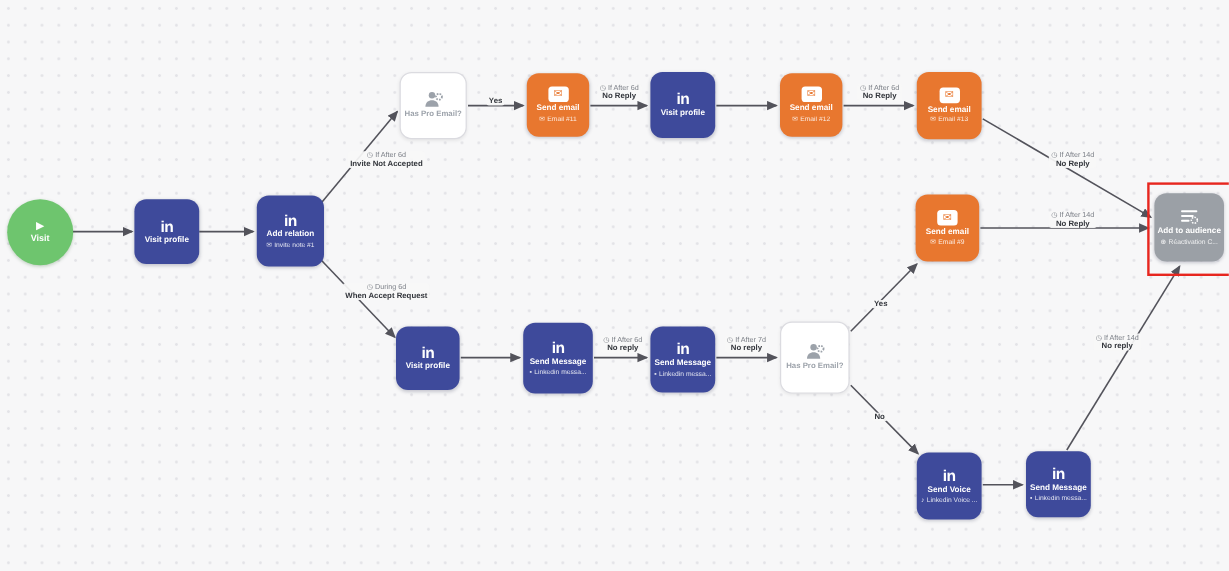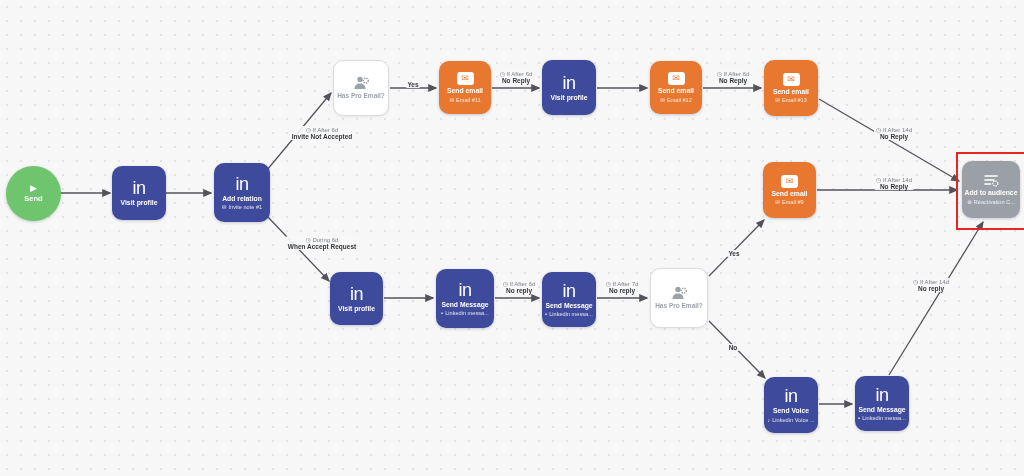--- a/index.html
+++ b/index.html
@@ -24,21 +24,21 @@
     max-width:92%;white-space:nowrap;overflow:hidden;line-height:1.1;
   }
   .kind-linkedin{background:#3E4A9B;}
   .kind-email{background:#E8772F;}
   .kind-condition{background:#ffffff;border:1px solid #dbdbe0;color:#9CA2AA;box-shadow:0 1px 3px rgba(0,0,0,.07);}
   .kind-condition .title{font-size:6.5px;}
   .kind-audience{background:#9BA0A6;}
   .kind-start{border-radius:50%;background:#6EC56E;box-shadow:0 1px 3px rgba(20,80,20,.25);}
   .kind-start .title{font-size:7.5px;}
   .play-glyph{font-size:9px;line-height:1;color:#fff;}
-  .in-logo{font-weight:400;font-size:18px;line-height:1;letter-spacing:-.5px;}
+  .in-logo{font-weight:700;font-size:13px;line-height:1;letter-spacing:-.5px;}
   .mail-badge{
     width:17px;height:13px;background:#fff;border-radius:3px;color:#E8772F;
     display:flex;align-items:center;justify-content:center;font-size:9px;line-height:1;
   }
   .edge-label{
     position:absolute;transform:translateX(-50%);text-align:center;
     background:rgba(247,247,248,.93);padding:0 2px;border-radius:2px;z-index:3;
   }
   .edge-label .muted{font-size:6px;color:#7b7f87;display:block;white-space:nowrap;}
   .edge-label .strong{font-size:6.5px;font-weight:bold;color:#33363c;display:block;white-space:nowrap;}
@@ -68,21 +68,21 @@
       <line x1="384" y1="298" x2="433" y2="298" stroke="#53535b" stroke-width="1.3" marker-end="url(#arrowhead)"></line>
       <line x1="495" y1="298" x2="539" y2="298" stroke="#53535b" stroke-width="1.3" marker-end="url(#arrowhead)"></line>
       <line x1="597" y1="298" x2="647" y2="298" stroke="#53535b" stroke-width="1.3" marker-end="url(#arrowhead)"></line>
       <line x1="709" y1="276" x2="764" y2="220" stroke="#53535b" stroke-width="1.3" marker-end="url(#arrowhead)"></line>
       <line x1="709" y1="321" x2="765" y2="378" stroke="#53535b" stroke-width="1.3" marker-end="url(#arrowhead)"></line>
       <line x1="819" y1="404" x2="852" y2="404" stroke="#53535b" stroke-width="1.3" marker-end="url(#arrowhead)"></line>
       <line x1="889" y1="375" x2="983" y2="222" stroke="#53535b" stroke-width="1.3" marker-end="url(#arrowhead)"></line>
     </svg>
     <div class="node kind-start" style="left: 6px; top: 166px; width: 55px; height: 55px;">
       <span class="play-glyph">▶</span>
-      <span class="title">Send</span>
+      <span class="title">Visit</span>
     </div>
     <div class="node kind-linkedin" style="left: 112px; top: 166px; width: 54px; height: 54px;">
       <span class="in-logo">in</span>
       <span class="title">Visit profile</span>
     </div>
     <div class="node kind-linkedin" style="left: 214px; top: 163px; width: 56px; height: 59px;">
       <span class="in-logo">in</span>
       <span class="title">Add relation</span>
       <span class="sub">
         <span>✉</span>

